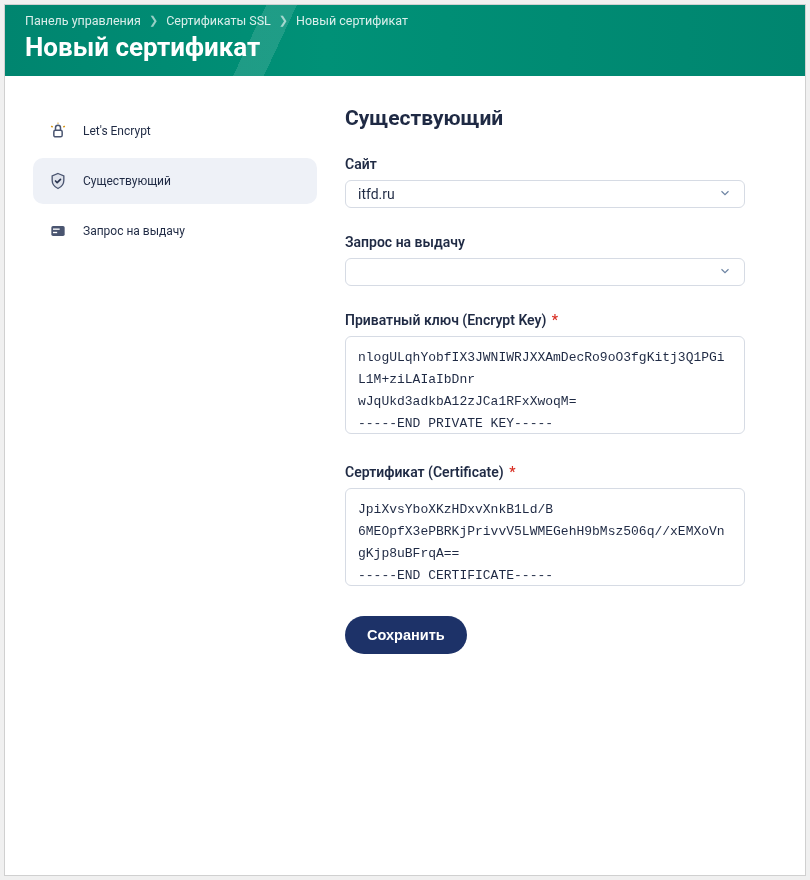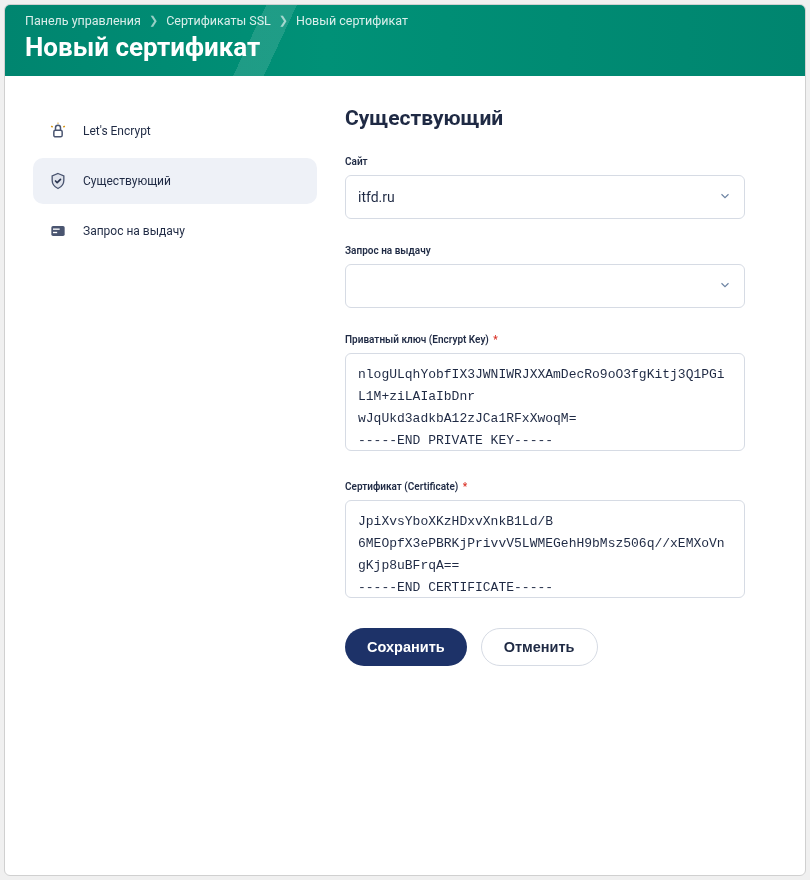--- a/index.html
+++ b/index.html
@@ -8,21 +8,21 @@
     background: #f0f0f0;
     padding: 4px;
     width: 810px;
     height: 880px;
   }
   .window {
     width: 802px;
     height: 872px;
     background: #fff;
     border: 1px solid #d0d0d0;
-    border-radius: 6px;
+    border-radius: 0;
     overflow: hidden;
     display: flex;
     flex-direction: column;
   }
   .header {
     background: #00856f;
     background: linear-gradient(90deg, #00856f 0%, #009177 40%, #00856f 100%);
     color: #fff;
     padding: 8px 20px 14px 20px;
     position: relative;
@@ -83,30 +83,30 @@
     padding: 30px 60px 24px 10px;
   }
   .section-title {
     font-size: 21px;
     font-weight: 700;
     color: #1f2a44;
     margin-bottom: 26px;
   }
   .field { margin-bottom: 26px; }
   .field-label {
-    font-size: 10px;
+    font-size: 14px;
     font-weight: 600;
     color: #1f2a44;
     margin-bottom: 8px;
     display: block;
   }
   .req { color: #d93025; margin-left: 2px; }
   .select {
     width: 100%;
-    height: 44px;
+    height: 28px;
     border: 1px solid #d6dbe4;
     border-radius: 6px;
     background: #fff;
     display: flex;
     align-items: center;
     justify-content: space-between;
     padding: 0 12px;
     font-size: 14px;
     color: #1f2a44;
     cursor: pointer;
@@ -249,17 +249,16 @@
           <span>Сертификат (Certificate)</span><span class="req"> *</span>
         </label>
         <textarea class="textarea" style="">JpiXvsYboXKzHDxvXnkB1Ld/B
 6MEOpfX3ePBRKjPrivvV5LWMEGehH9bMsz506q//xEMXoVngKjp8uBFrqA==
 -----END CERTIFICATE-----</textarea>
       </div>
 
 
       <div class="buttons">
         <button class="btn btn-primary">Сохранить</button>
-        <button class="btn btn-secondary">Отменить</button>
       </div>
     </div>
   </div>
 </div>
 
 </body></html>

